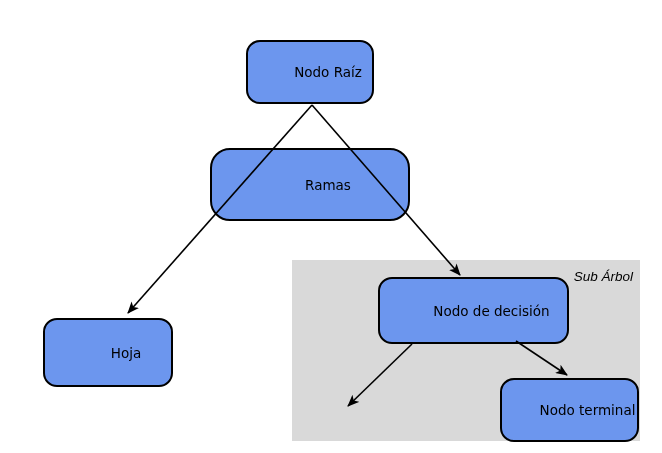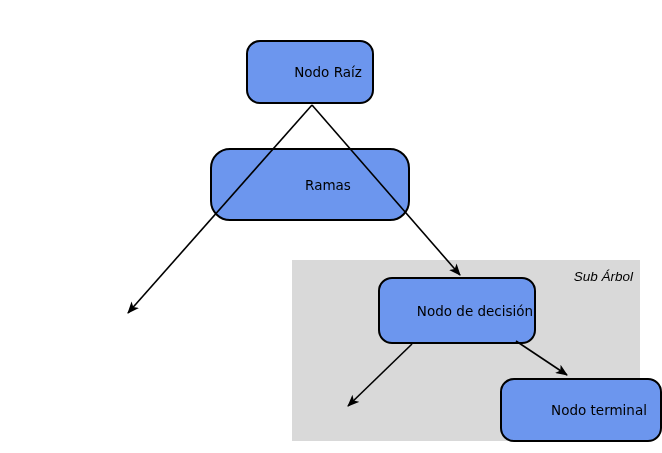--- a/index.html
+++ b/index.html
@@ -44,22 +44,22 @@
     border: 2px solid var(--node-border, #000000);
     border-radius: 14px;
     font-size: 13.5px;
     text-align: center;
     white-space: nowrap;
     padding-left: 36px;
   }
   #node-root     { left: 246px; top: 40px;  width: 128px; height: 64px; }
   #node-branches { left: 210px; top: 148px; width: 200px; height: 73px; border-radius: 20px; }
   #node-leaf     { left: 43px;  top: 318px; width: 130px; height: 69px; }
-  #node-decision { left: 378px; top: 277px; width: 158px; height: 67px; }
-  #node-terminal { left: 500px; top: 378px; width: 162px; height: 64px; }
+  #node-decision { left: 378px; top: 277px; width: 191px; height: 67px; }
+  #node-terminal { left: 500px; top: 378px; width: 139px; height: 64px; }
   svg.edges {
     position: absolute;
     left: 0;
     top: 0;
     width: 662px;
     height: 453px;
     pointer-events: none;
   }
   svg.edges line {
     stroke: var(--arrow, #000000);
@@ -79,20 +79,23 @@
   </div>
 
   <div class="node" id="node-root">
     <span>Nodo Raíz</span>
   </div>
 
   <div class="node" id="node-branches">
     <span>Ramas</span>
   </div>
 
+  <div class="node" id="node-leaf">
+    <span>Hoja</span>
+  </div>
 
   <div class="node" id="node-decision">
     <span>Nodo de decisión</span>
   </div>
 
   <div class="node" id="node-terminal">
     <span>Nodo terminal</span>
   </div>
 
   <svg class="edges" viewBox="0 0 662 453" xmlns="http://www.w3.org/2000/svg">

